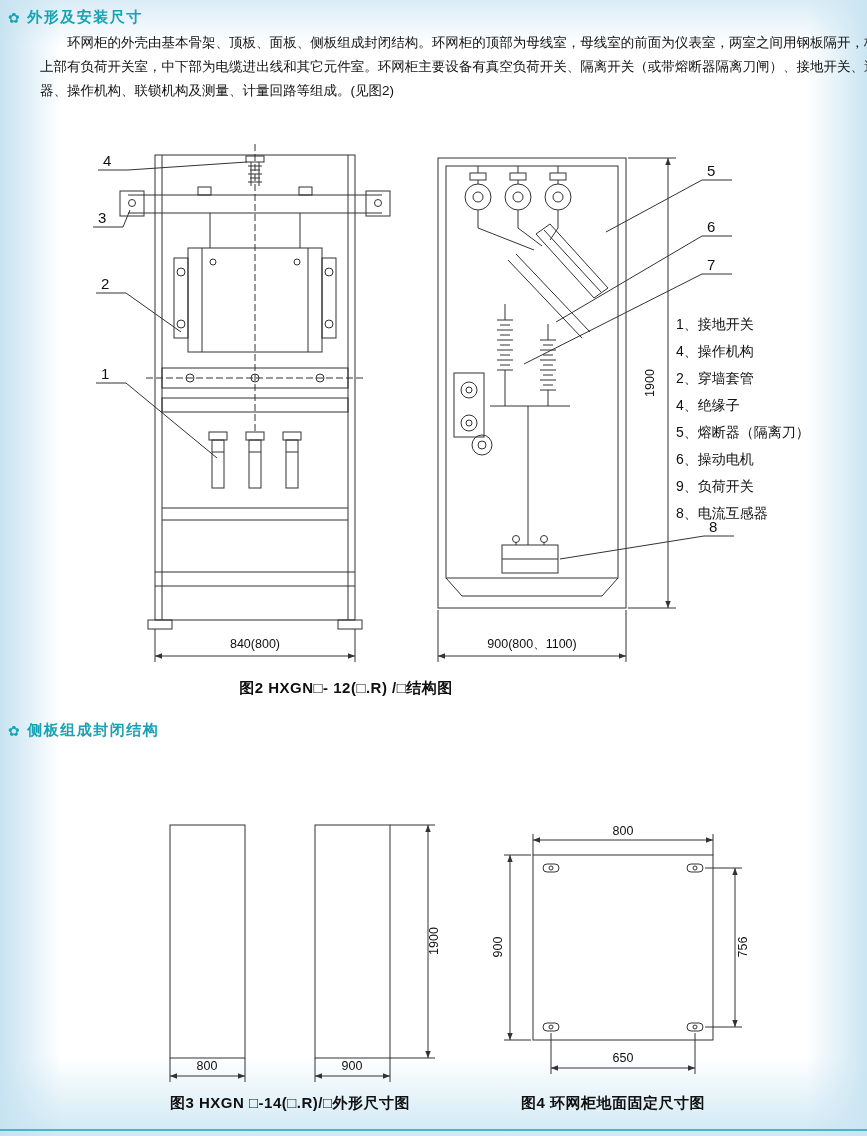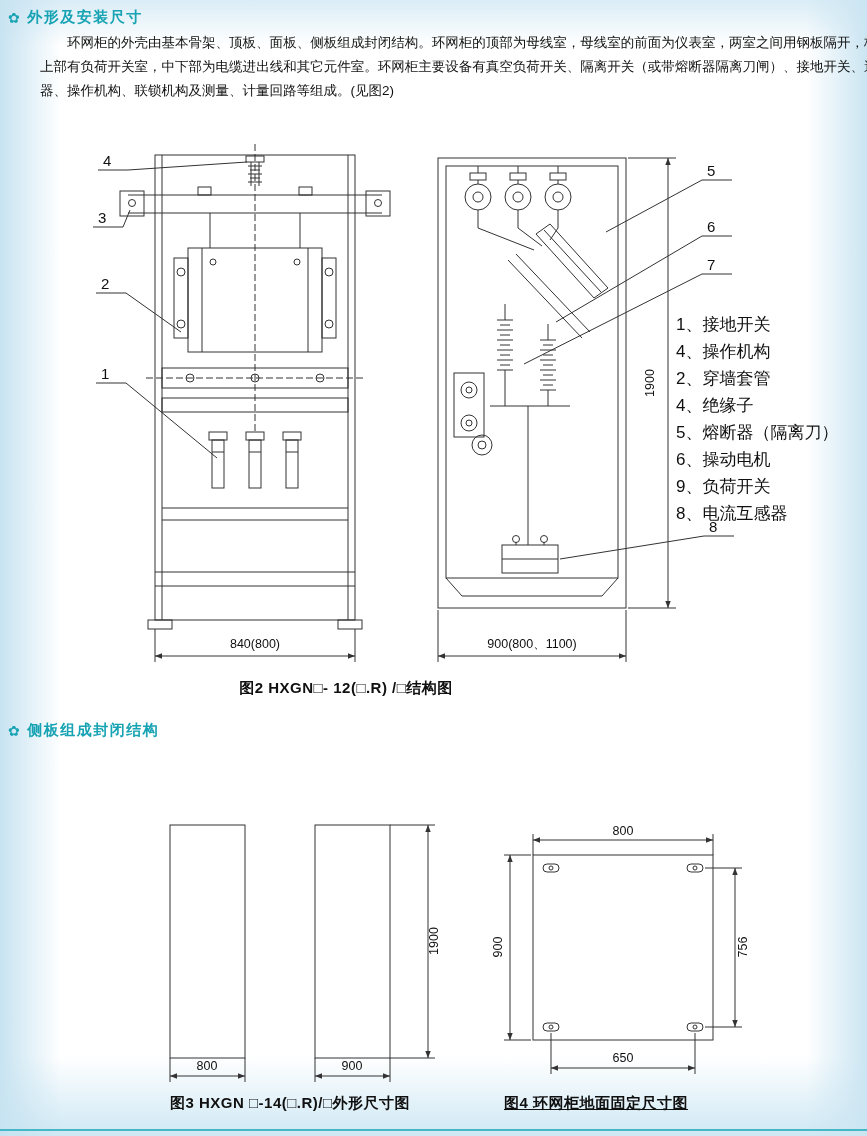--- a/index.html
+++ b/index.html
@@ -11,21 +11,21 @@
       linear-gradient(180deg, rgba(205,230,243,.75) 0%, rgba(255,255,255,0) 4%, rgba(255,255,255,0) 93%, rgba(198,228,242,.85) 100%),
       #ffffff;
   }
   .section-header { position:absolute; display:flex; align-items:center; gap:6px;
     font-size:15px; font-weight:bold; color:#17a3b3; letter-spacing:1.5px; }
   .section-icon { font-size:14px; color:#17a3b3; }
   .body-paragraph { position:absolute; left:8px; top:31px; width:851px;
     font-size:13.5px; line-height:24px; text-align:justify; text-indent:2em; color:#101010;margin-left:32px; }
   .figure-caption { position:absolute; text-align:center; font-size:15px; font-weight:bold;
     color:#101010; letter-spacing:.5px; }
-  .legend { position:absolute; left:676px; top:311px; font-size:17px; line-height:27px; color:#101010; }
+  .legend { position:absolute; left:676px; top:311px; font-size:14px; line-height:27px; color:#101010; }
   svg.fig { position:absolute; }
   svg text { fill:#101010; stroke:none; font-family:"Liberation Sans","DejaVu Sans",sans-serif; }
   svg text.num { font-size:15px; }
   svg text.dim { font-size:12.5px; }
   .bottom-rule { position:absolute; left:0; top:1129px; width:867px; height:2px; background:#45b7c5; }
 </style>
 </head>
 <body>
 
 <div class="page">
@@ -300,16 +300,16 @@
       <line x1="63" y1="248" x2="207" y2="248" marker-start="url(#arr4)" marker-end="url(#arr4)"></line>
     </g>
     <g>
       <text class="dim" text-anchor="middle" x="135" y="15">800</text>
       <text class="dim" text-anchor="middle" x="14" y="127" transform="rotate(-90 14 127)">900</text>
       <text class="dim" text-anchor="middle" x="259" y="127" transform="rotate(-90 259 127)">756</text>
       <text class="dim" text-anchor="middle" x="135" y="242">650</text>
     </g>
   </svg>
 
-  <div class="figure-caption" style="left:456px; top:1094px; width:280px;text-decoration:underline;">图4 环网柜地面固定尺寸图</div>
+  <div class="figure-caption" style="left:473px; top:1094px; width:280px;">图4 环网柜地面固定尺寸图</div>
 
   <div class="bottom-rule"></div>
 </div>
 
 </body></html>

